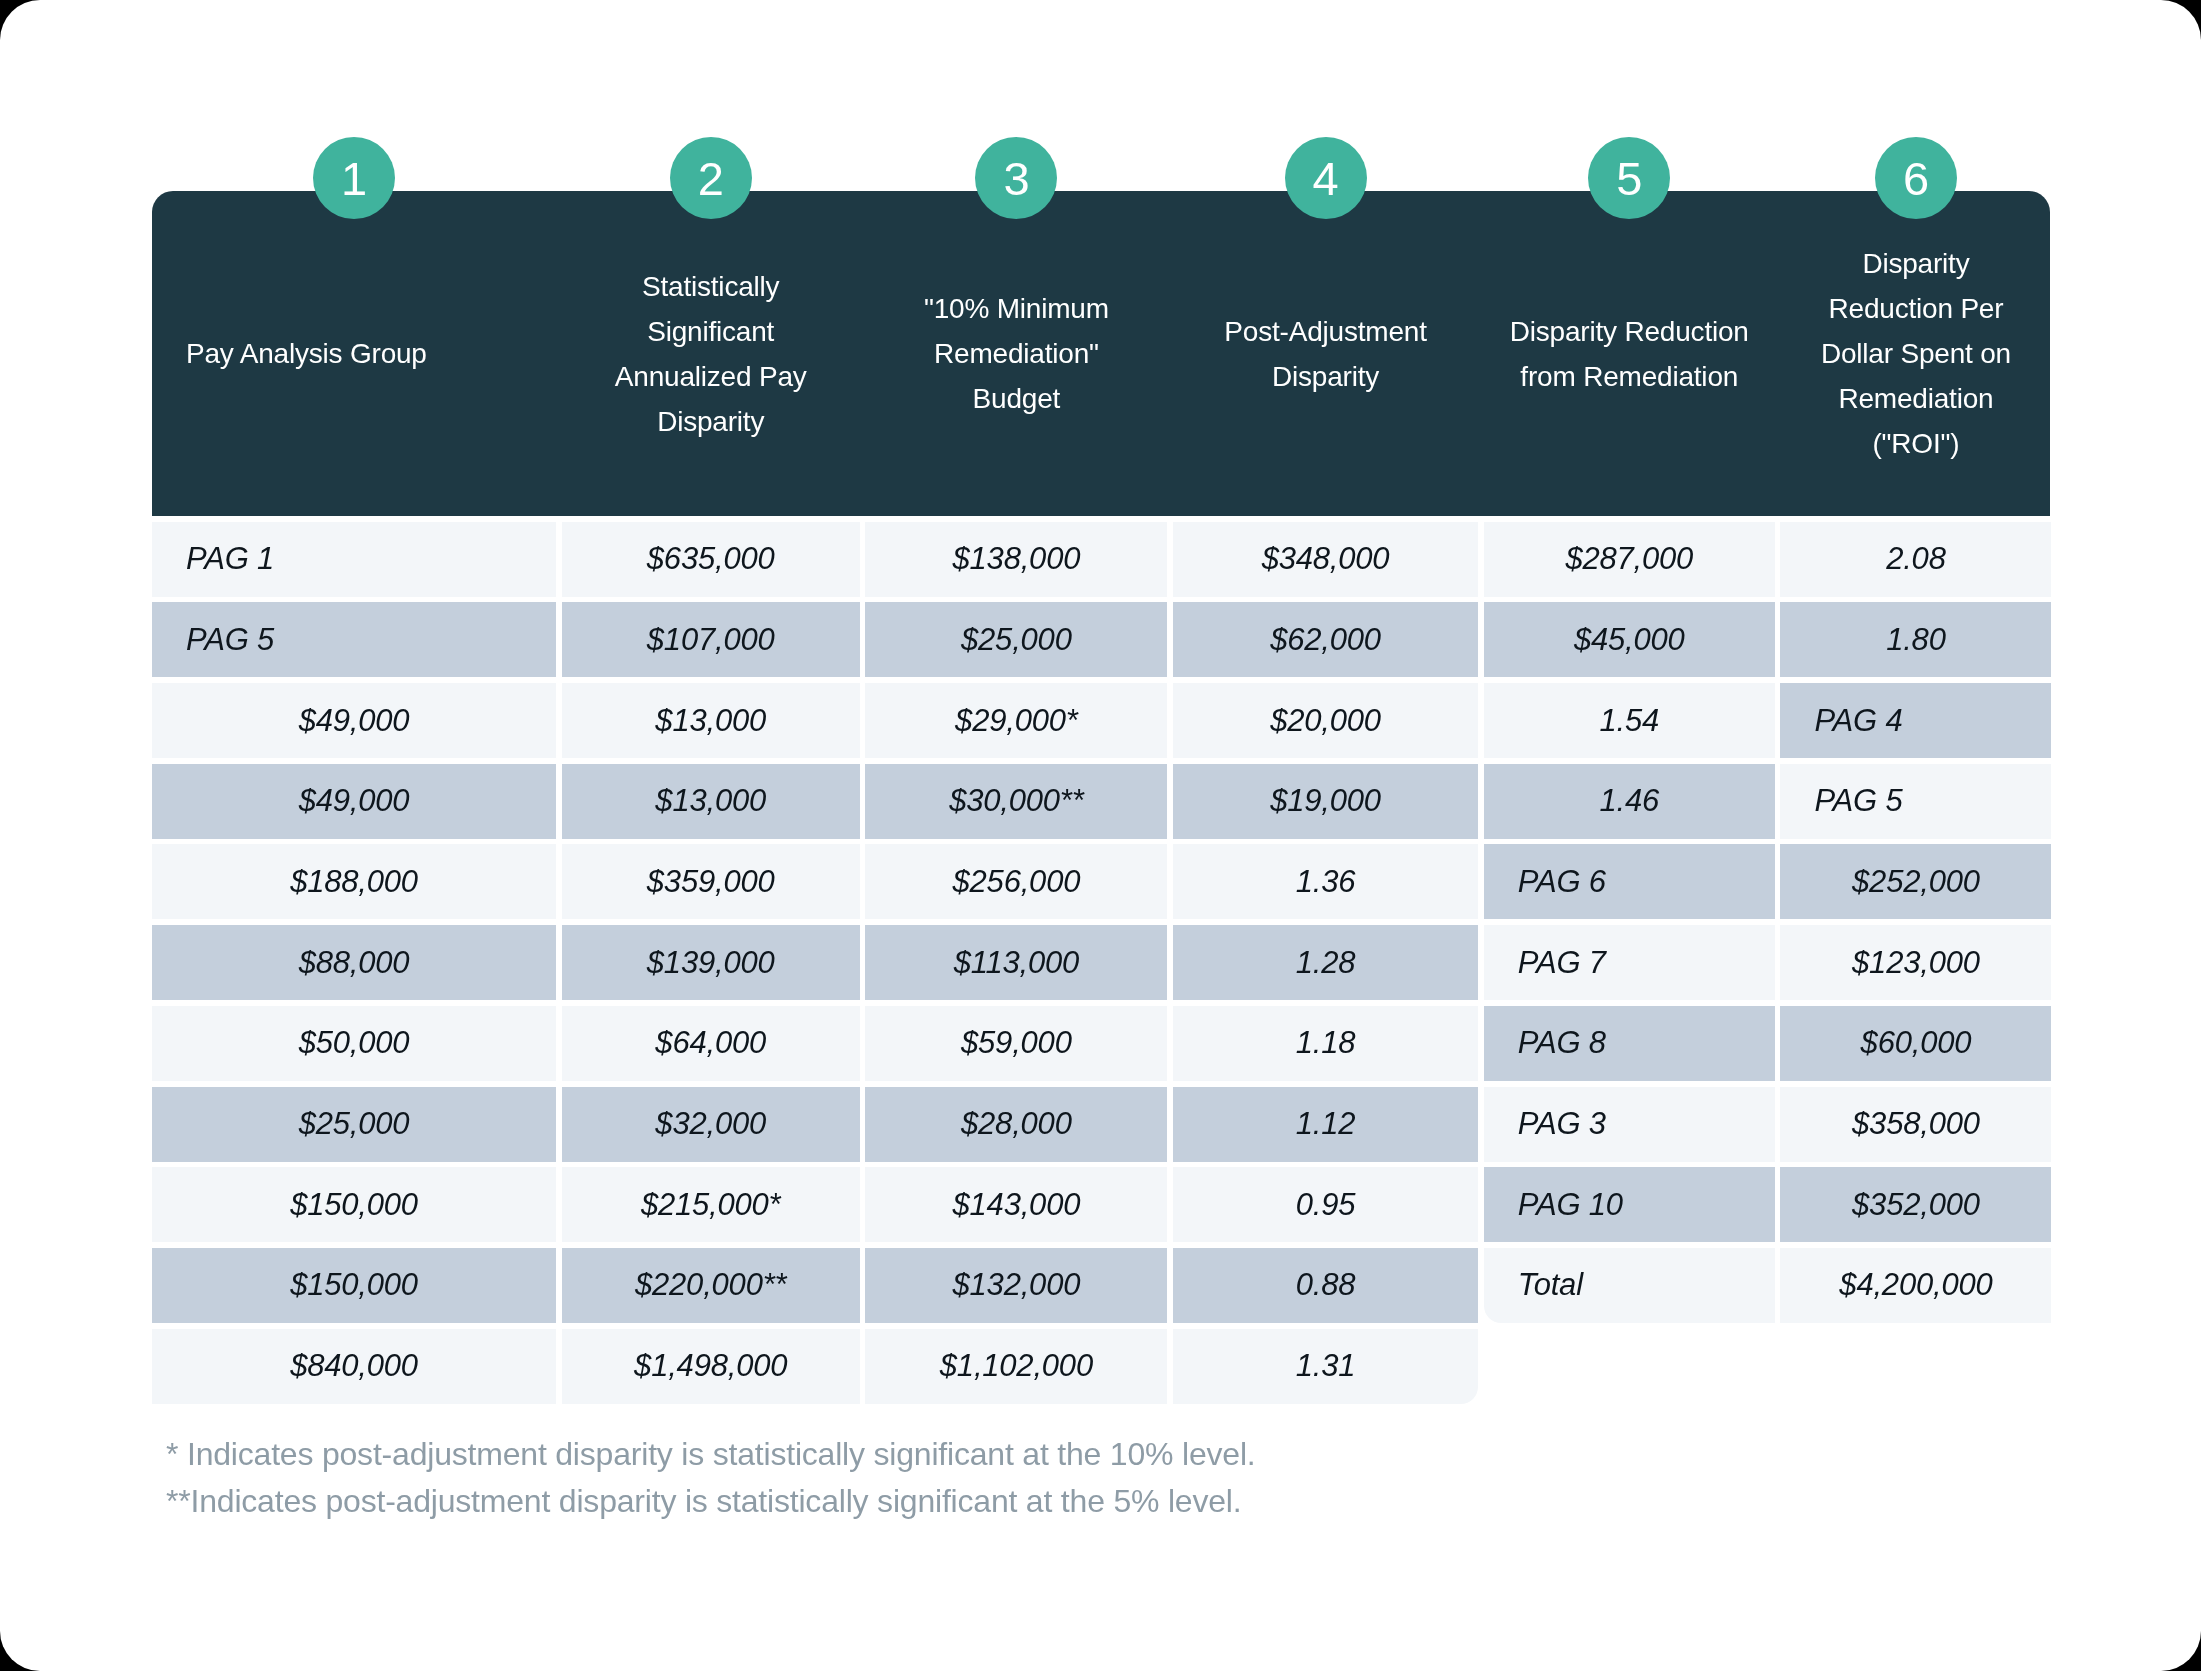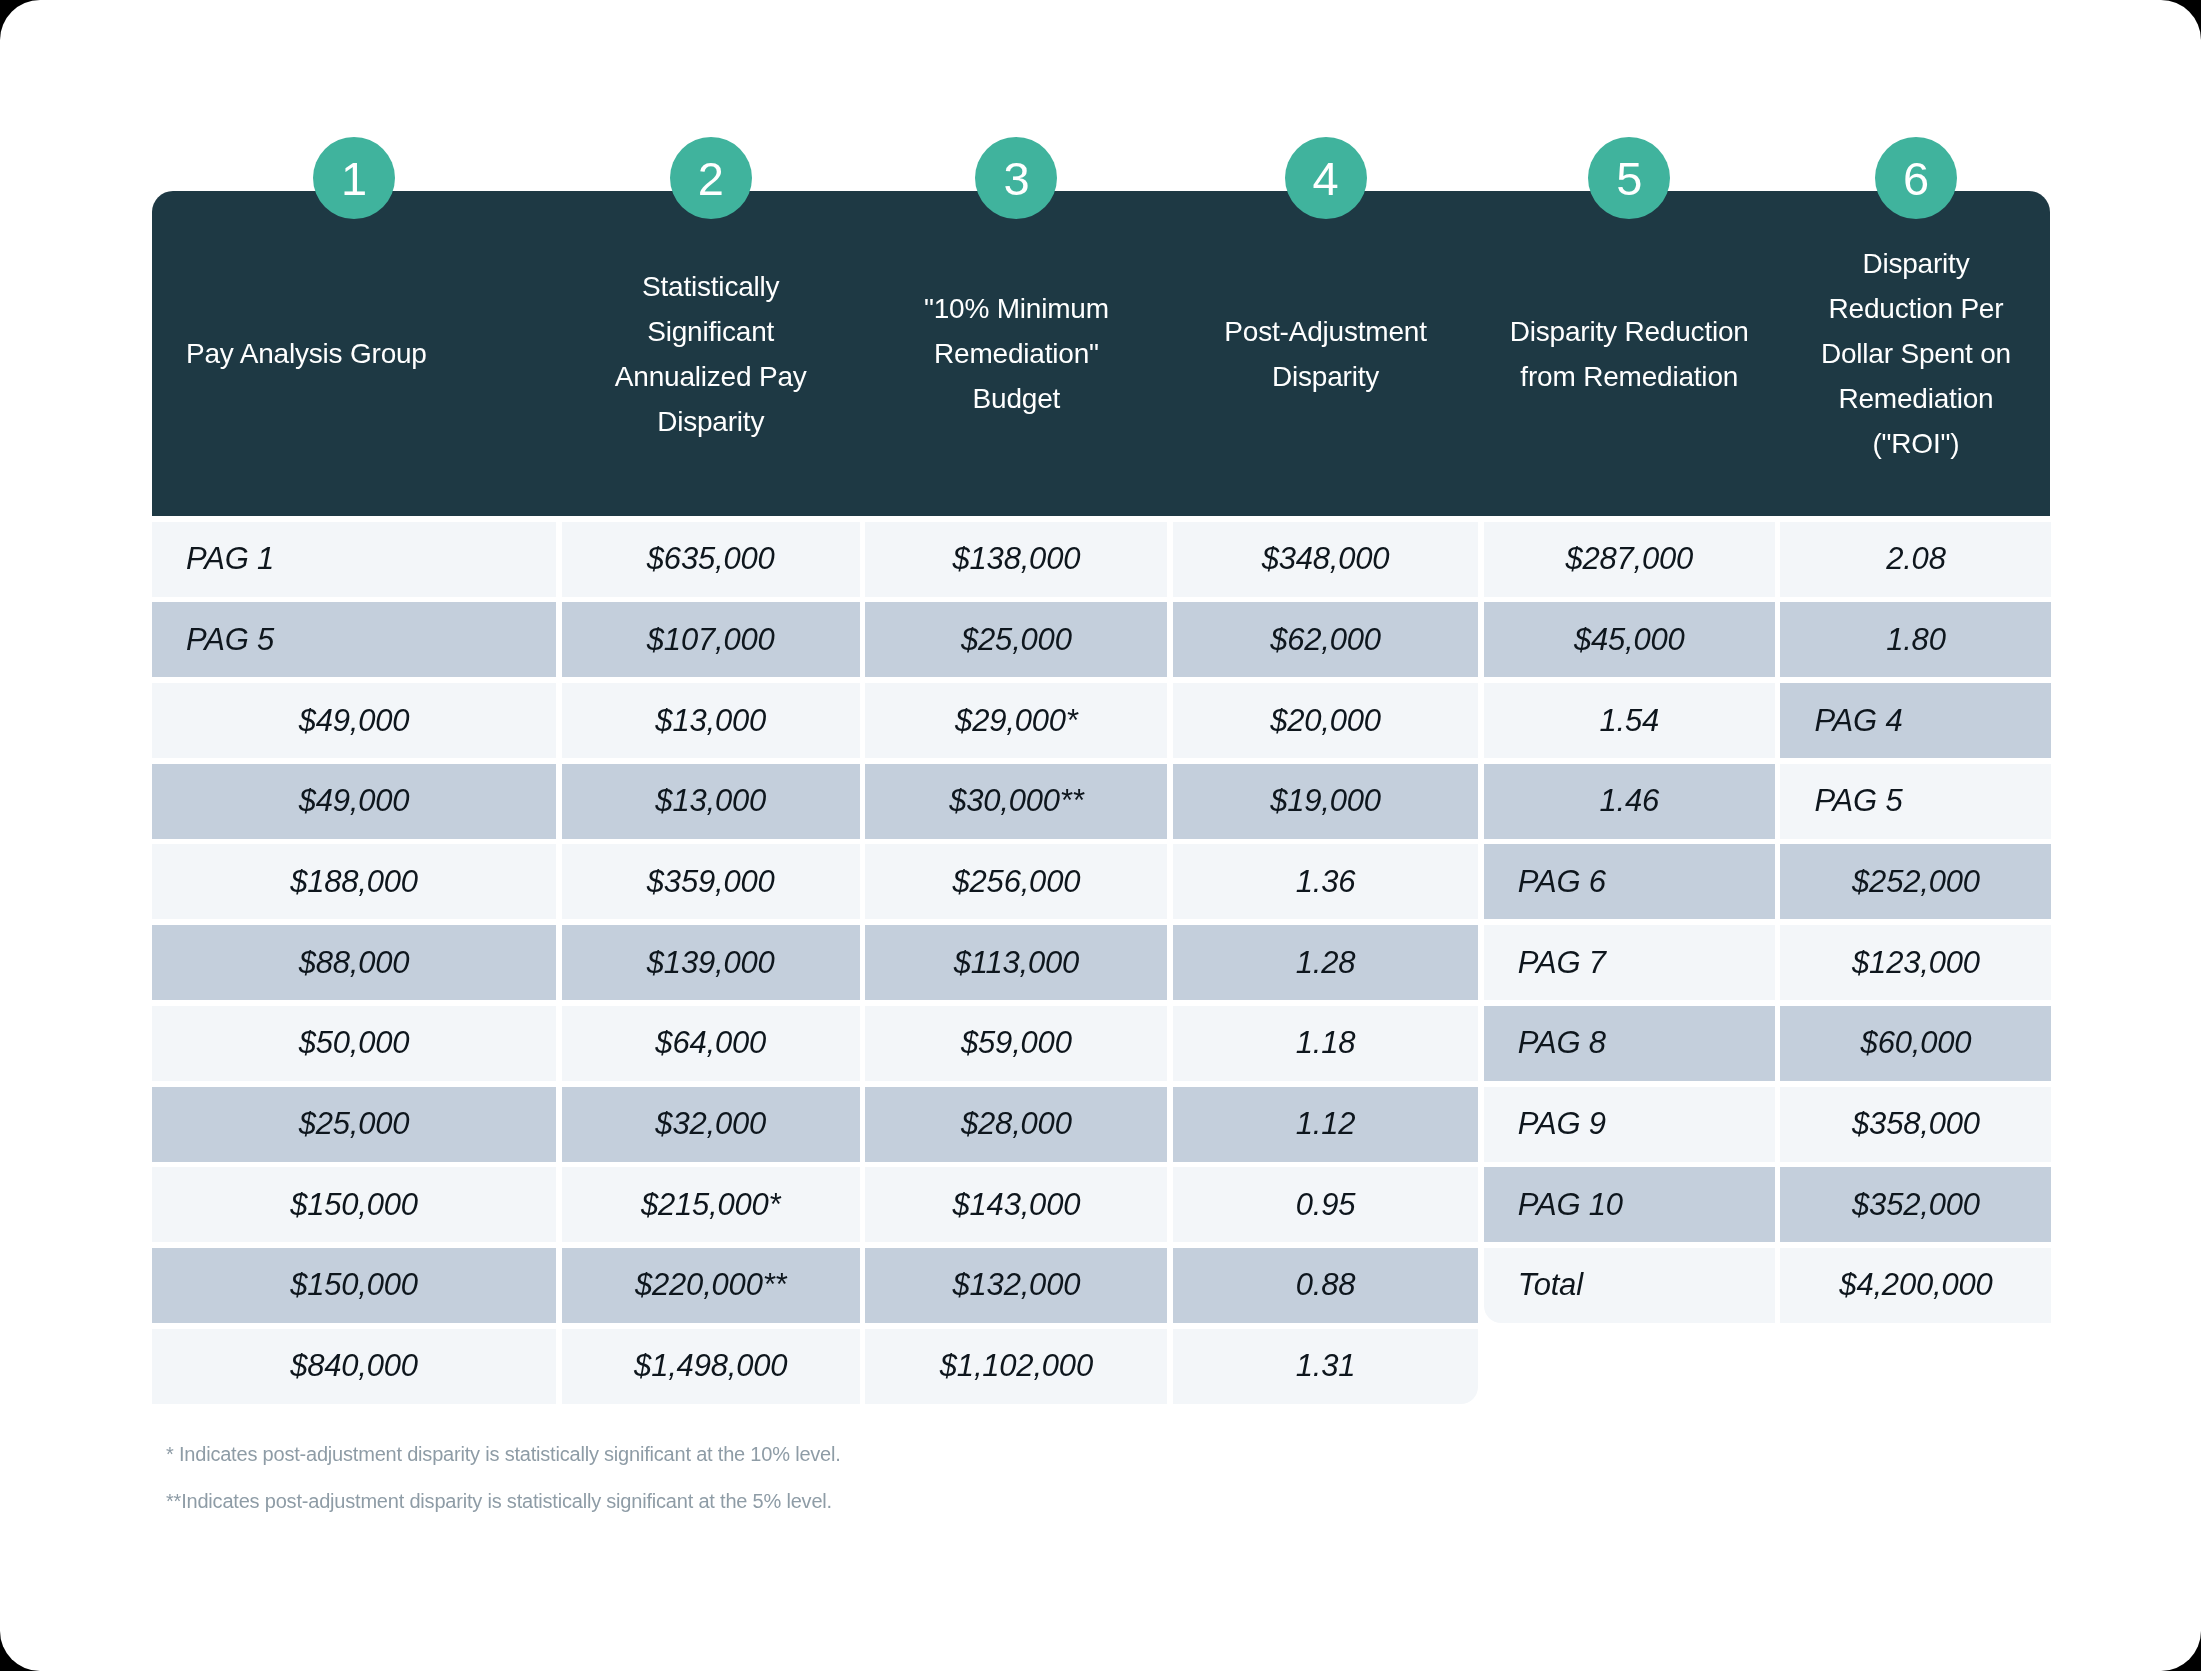--- a/index.html
+++ b/index.html
@@ -53,21 +53,21 @@
     font-size:31px;letter-spacing:-0.2px;color:#0e161d;
     box-sizing:border-box;
   }
   .cell.c0{justify-content:flex-start;padding-left:34px;}
   .cell.light{background:var(--row-light);}
   .cell.shaded{background:var(--row-shaded);}
   .cell.corner-bl{border-radius:0 0 0 17px;}
   .cell.corner-br{border-radius:0 0 17px 0;}
   .footnotes{
     position:absolute;left:166px;top:1431px;
-    font-size:20px;line-height:47px;letter-spacing:-0.2px;
+    font-size:32px;line-height:47px;letter-spacing:-0.2px;
     color:var(--footnote-color);
   }
 </style>
 </head>
 <body style="--header-bg: #1e3944; --badge-bg: #40b39d; --row-light: #f3f6f9; --row-shaded: #c4cfdc; --footnote-color: #8e9ca6;">
 
 <div class="card">
   <div class="tablewrap">
     <div class="thead cols">
         <div class="hcell c0">
@@ -135,21 +135,21 @@
         <div class="cell c2 light">$50,000</div>
         <div class="cell c3 light">$64,000</div>
         <div class="cell c4 light">$59,000</div>
         <div class="cell c5 light">1.18</div>
         <div class="cell c0 shaded">PAG 8</div>
         <div class="cell c1 shaded">$60,000</div>
         <div class="cell c2 shaded">$25,000</div>
         <div class="cell c3 shaded">$32,000</div>
         <div class="cell c4 shaded">$28,000</div>
         <div class="cell c5 shaded">1.12</div>
-        <div class="cell c0 light">PAG 9</div>
+        <div class="cell c0 light">PAG 3</div>
         <div class="cell c1 light">$358,000</div>
         <div class="cell c2 light">$150,000</div>
         <div class="cell c3 light">$215,000*</div>
         <div class="cell c4 light">$143,000</div>
         <div class="cell c5 light">0.95</div>
         <div class="cell c0 shaded">PAG 10</div>
         <div class="cell c1 shaded">$352,000</div>
         <div class="cell c2 shaded">$150,000</div>
         <div class="cell c3 shaded">$220,000**</div>
         <div class="cell c4 shaded">$132,000</div>

